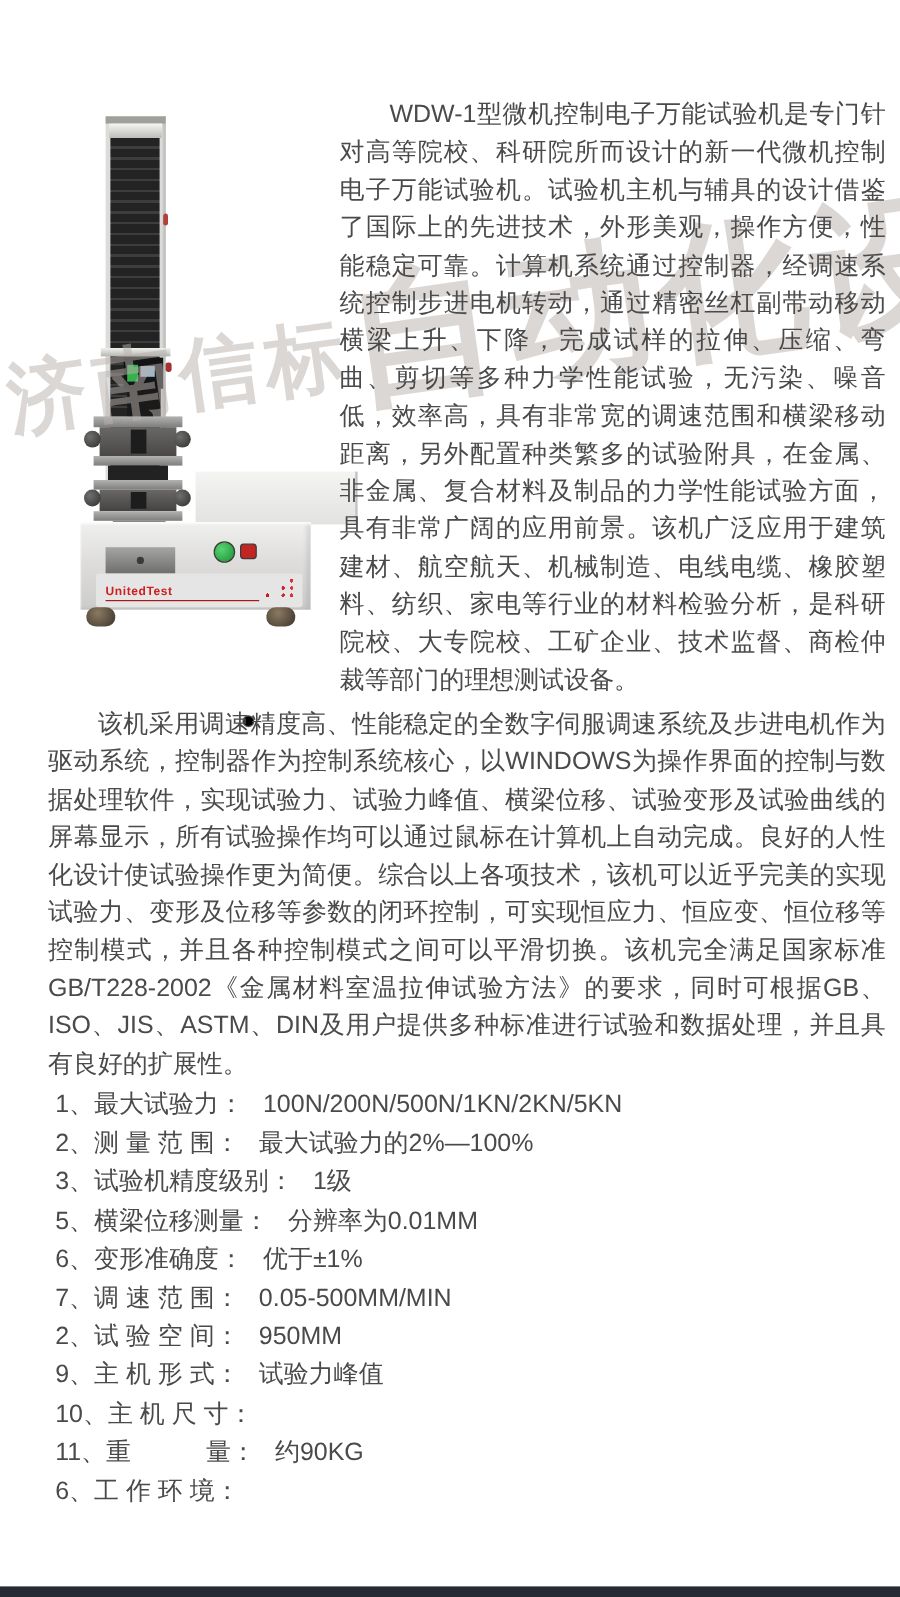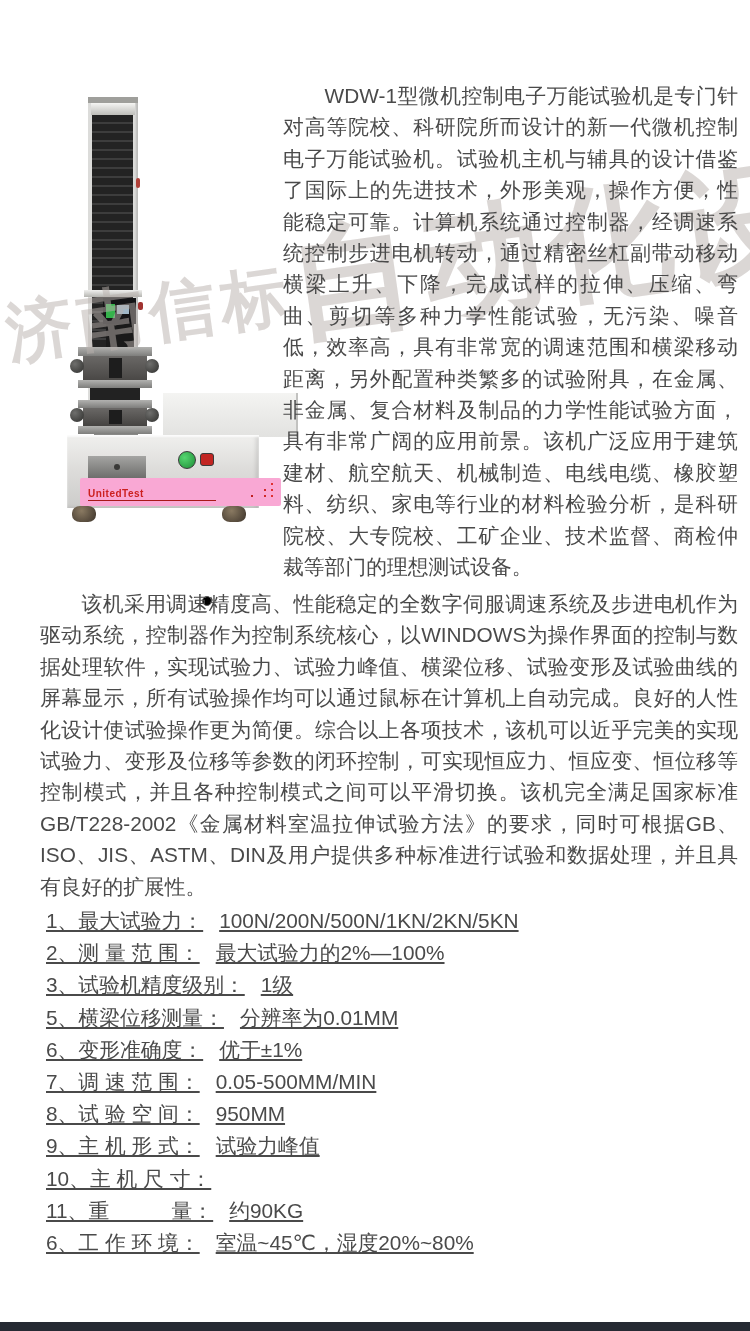--- a/index.html
+++ b/index.html
@@ -16,21 +16,21 @@
   .wm-large{font-size:124px;line-height:1;position:relative;top:18px;}
 
   
   .para{position:absolute;margin:0;color:#4a4a4a;font-size:20.8px;line-height:31.4px;
         text-align:justify;text-indent:2em;z-index:3;}
   .para.intro{left:283px;top:80px;width:455px;}
   .para.tech{left:28px;top:588px;width:698px;margin-left:12px;}
 
   .specs{position:absolute;left:46px;top:905px;width:660px;color:#4a4a4a;
          font-size:20.8px;z-index:3;}
-  .spec-row{display:flex;line-height:32.2px;text-decoration:underline;}
+  .spec-row{display:flex;line-height:32.2px;}
   .spec-head{min-width:152px;white-space:pre;}
   .spec-value{white-space:pre;margin-left:16px;}
 
   .bottom-bar{position:absolute;left:0;bottom:0;width:750px;height:9px;background:#262a33;z-index:4;}
 
   
   .photo{position:absolute;left:20px;top:60px;width:280px;height:470px;z-index:1;}
   .photo *{position:absolute;}
   .col-frame{left:68px;top:37px;width:50px;height:305px;background:#dcdcda;
              box-shadow:inset -2px 0 2px rgba(0,0,0,.15);}
@@ -68,21 +68,21 @@
   .bracket{left:74px;top:374px;width:44px;height:22px;background:linear-gradient(#8a8a88,#5c5a58);}
   .bracket-dark{left:84px;top:376px;width:24px;height:18px;background:#26241f;}
   .footplate{left:68px;top:396px;width:58px;height:22px;background:linear-gradient(#a5a5a3,#6e6e6c);}
   .footplate-hole{left:94px;top:404px;width:6px;height:6px;background:#3a3a38;border-radius:50%;}
 
   .rear-deck{left:143px;top:333px;width:133px;height:44px;
              background:linear-gradient(#f4f4f2,#e2e2e0);border-right:2px solid #c2c2c0;}
   .base{left:47px;top:375px;width:192px;height:73px;
         background:linear-gradient(180deg,#f0f0ee 0%,#dedddb 45%,#ccccca 100%);
         box-shadow:inset 0 2px 2px rgba(255,255,255,.9), inset -3px 0 4px rgba(0,0,0,.12);}
-  .panel{left:60px;top:418px;width:201px;height:28px;background:#f9a8d4;border-radius:2px;}
+  .panel{left:60px;top:418px;width:172px;height:28px;background:#e5e5e5;border-radius:2px;}
   .panel-brand{left:8px;bottom:7px;color:#cc2020;font-size:10px;font-weight:bold;
                letter-spacing:.5px;line-height:1;}
   .panel-line{left:8px;bottom:5px;width:128px;height:1px;background:#a81818;}
   .panel-dots{right:5px;top:4px;width:26px;height:18px;
       background:
         radial-gradient(circle 1.5px at 22px 2px,#e03030 95%,transparent),
         radial-gradient(circle 1.5px at 22px 8px,#e03030 95%,transparent),
         radial-gradient(circle 1.5px at 22px 14px,#e03030 95%,transparent),
         radial-gradient(circle 1.5px at 15px 8px,#d02828 95%,transparent),
         radial-gradient(circle 1.5px at 15px 14px,#d02828 95%,transparent),
@@ -174,34 +174,33 @@
       </div>
       <div class="spec-row">
         <span class="spec-head">6、变形准确度：</span>
         <span class="spec-value">优于±1%</span>
       </div>
       <div class="spec-row">
         <span class="spec-head">7、调 速 范 围：</span>
         <span class="spec-value">0.05-500MM/MIN</span>
       </div>
       <div class="spec-row">
-        <span class="spec-head">8、试 验 空 间：</span>
+        <span class="spec-head">2、试 验 空 间：</span>
         <span class="spec-value">950MM</span>
       </div>
       <div class="spec-row">
         <span class="spec-head">9、主 机 形 式：</span>
         <span class="spec-value">试验力峰值</span>
       </div>
       <div class="spec-row">
         <span class="spec-head">10、主 机 尺 寸：</span>
       </div>
       <div class="spec-row">
         <span class="spec-head">11、重　　　量：</span>
         <span class="spec-value">约90KG</span>
       </div>
       <div class="spec-row">
         <span class="spec-head">6、工 作 环 境：</span>
-        <span class="spec-value">室温~45℃，湿度20%~80%</span>
       </div>
     </div>
 
   <div class="bottom-bar" style="background: rgb(38, 42, 51);"></div>
 </div>
 
 </body></html>

